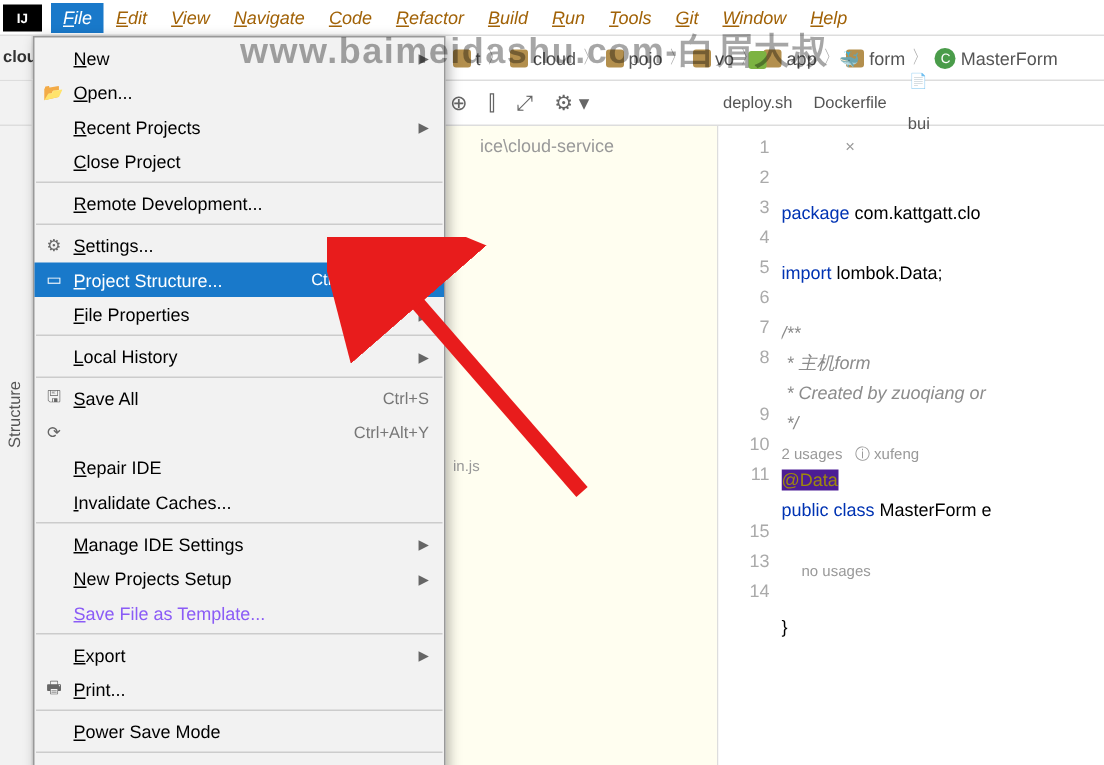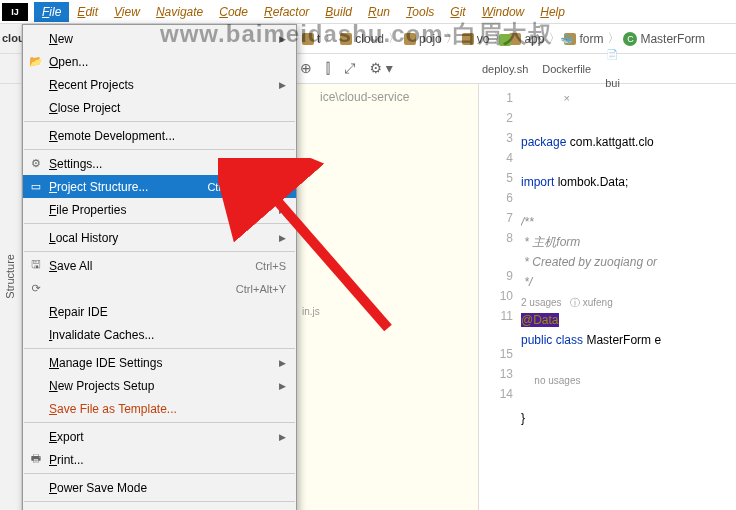--- a/index.html
+++ b/index.html
@@ -47,21 +47,21 @@
 .sidebar-strip .vlabel { writing-mode: vertical-rl; transform: rotate(180deg); font-size: 11px; color: #555; position: absolute; top: 200px; left: 4px; }
 
 .tree { position: absolute; left: 68px; top: 470px; font-size: 12px; color: #444; }
 .tree-row { display: flex; align-items: center; gap: 4px; height: 18px; }
 .tree-row .arr { color: #888; font-size: 9px; }
 .tree-row .fldr { color: #b38f4d; }
 
 .menu { position: absolute; top: 24px; left: 22px; width: 275px; background: #f2f2f2; border: 1px solid #999; box-shadow: 2px 2px 8px rgba(0,0,0,0.3); z-index: 100; padding: 2px 0; }
 .menu-item { height: 23px; display: flex; align-items: center; padding: 0 10px 0 26px; position: relative; font-size: 12px; color: #000; cursor: pointer; }
 .menu-item.sel { background: #1979ca; color: #fff; }
-.menu-item.disabled { color: #c2410c; }
+.menu-item.disabled { color: #8b5cf6; }
 .menu-item .micon { position: absolute; left: 6px; width: 14px; text-align: center; color: #666; font-size: 11px; }
 .menu-item.sel .micon { color: #fff; }
 .menu-item .shortcut { margin-left: auto; color: #777; font-size: 11px; }
 .menu-item.sel .shortcut { color: #fff; }
 .menu-item .sub { margin-left: auto; font-size: 9px; color: #666; }
 .menu-sep { height: 1px; background: #ccc; margin: 2px 1px; }
 
 .arrow { position: absolute; top: 158px; left: 218px; z-index: 150; pointer-events: none; }
 </style>
 </head>

